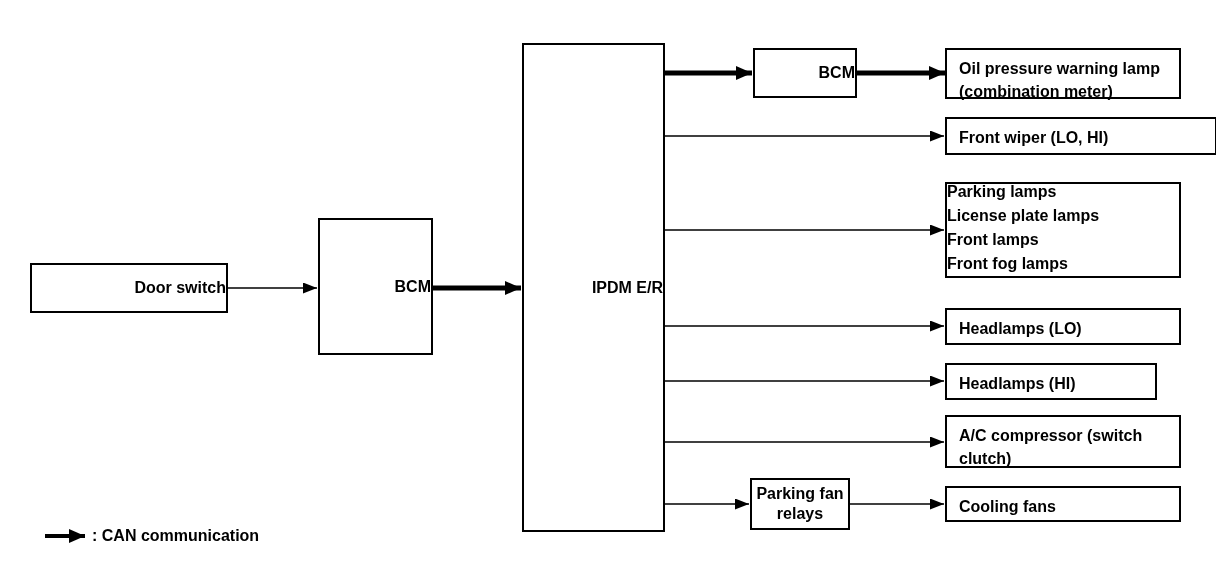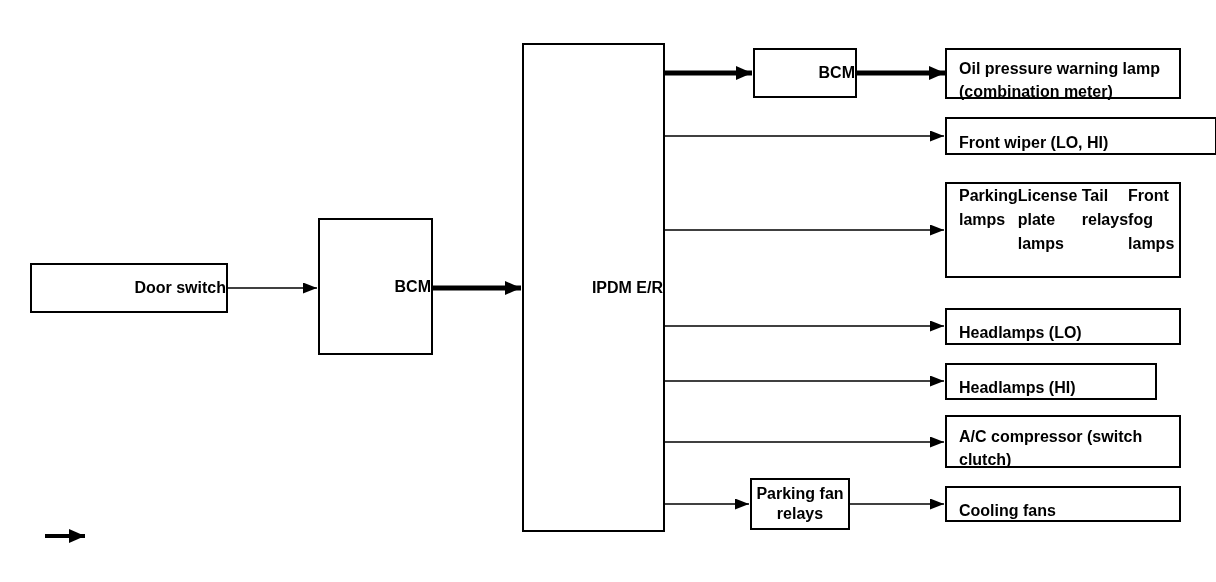--- a/index.html
+++ b/index.html
@@ -32,30 +32,30 @@
   }
   .box.center {
     display: flex;
     align-items: center;
     justify-content: flex-end;
     text-align: center;
     line-height: 20px;
   }
   .box.leftalign {
     display: flex;
-    align-items: center;
+    align-items: flex-start;
     justify-content: flex-start;
-    padding: 14px 10px 2px 12px;
+    padding: 7px 10px 2px 12px;
     line-height: 23px;
   }
   .box.multiline {
     display: flex;
-    flex-direction: row;
+    flex-direction: column;
     justify-content: flex-end;
-    padding-left: 12px;
+    padding-left: 0;
     line-height: 24px;
   }
   .legend {
     position: absolute;
     left: 92px;
     top: 527px;
     font-size: 16px;
     line-height: 18px;
     white-space: nowrap;
   }
@@ -111,21 +111,21 @@
     <span>Oil pressure warning lamp (combination meter)</span>
   </div>
 
   <div class="box leftalign" style="left:945px; top:117px; width:272px; height:38px;">
     <span>Front wiper (LO, HI)</span>
   </div>
 
   <div class="box multiline" style="left:945px; top:182px; width:236px; height:96px;">
     <div>Parking lamps</div>
     <div>License plate lamps</div>
-    <div>Tail relays</div>
+    <div>Front lamps</div>
     <div>Front fog lamps</div>
   </div>
 
   <div class="box leftalign" style="left:945px; top:308px; width:236px; height:37px;">
     <span>Headlamps (LO)</span>
   </div>
 
   <div class="box leftalign" style="left:945px; top:363px; width:212px; height:37px;">
     <span>Headlamps (HI)</span>
   </div>
@@ -135,14 +135,17 @@
   </div>
 
   <div class="box center" style="left:750px; top:478px; width:100px; height:52px;">
     <span>Parking fan relays</span>
   </div>
 
   <div class="box leftalign" style="left:945px; top:486px; width:236px; height:36px;">
     <span>Cooling fans</span>
   </div>
 
+  <div class="legend">
+    <span>: CAN communication</span>
+  </div>
 
 </div>
 
 </body></html>

